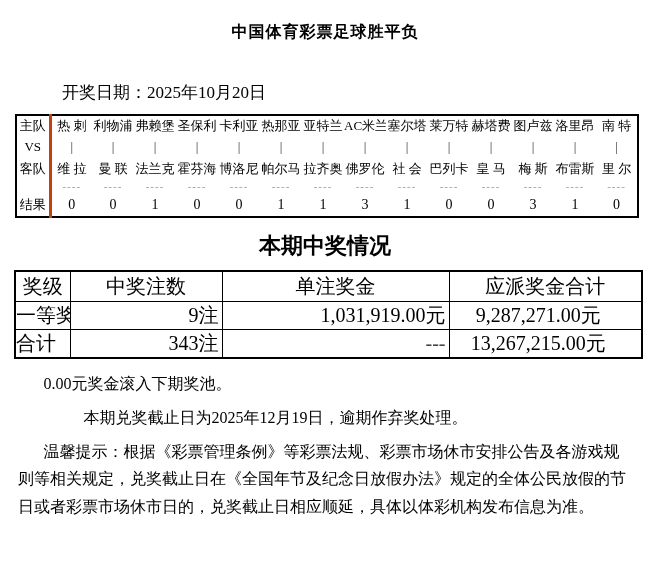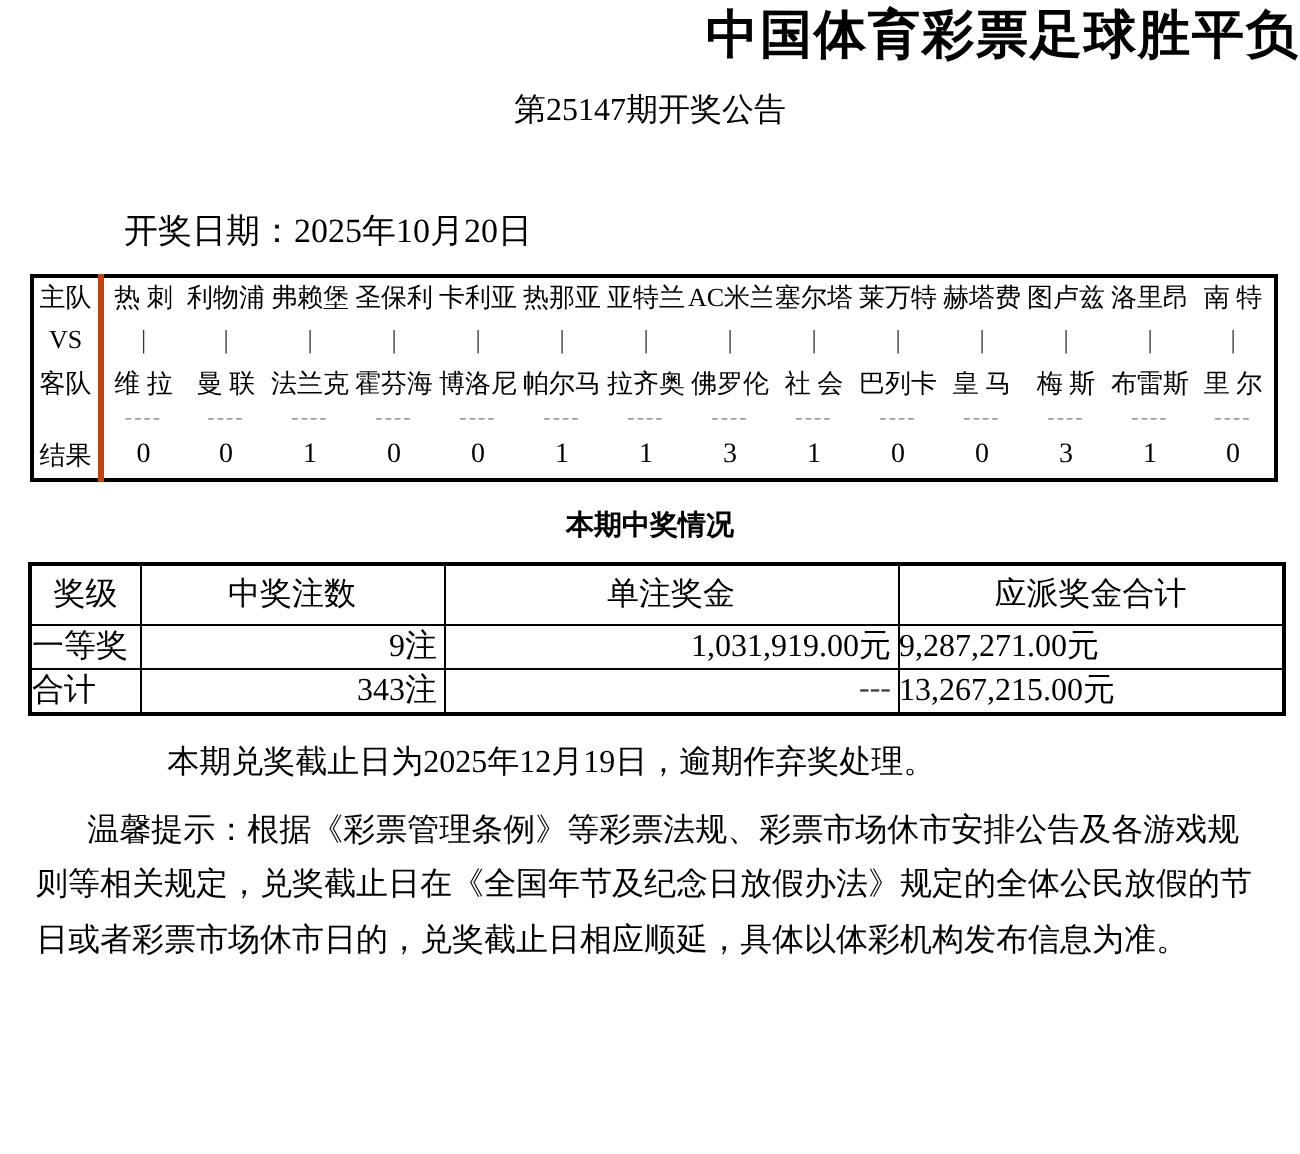--- a/index.html
+++ b/index.html
@@ -7,23 +7,23 @@
   body {
     width: 650px; height: 577px;
     background: #ffffff;
     font-family: "Liberation Serif", "DejaVu Serif", serif;
     color: #000;
     overflow: hidden;
   }
   .page { position: relative; width: 650px; height: 577px; }
 
   .title {
-    margin: 0 0 0 0;
-    text-align: right;
-    font-size: 26px;
+    margin: 22px 0 0 0;
+    text-align: center;
+    font-size: 16px;
     font-weight: bold;
     letter-spacing: 1px;
   }
   .subtitle {
     margin: 10px 0 0 0;
     text-align: center;
     font-size: 16px;
     font-weight: normal;
   }
 
@@ -61,47 +61,47 @@
   table.match tr.r-away  { height: 21px; }
   table.match tr.r-dash  { height: 14px; }
   table.match tr.r-res   { height: 24px; }
   table.match td.vsbar { color: #333; font-size: 13px; }
   table.match td.dash  { color: #9a9a9a; font-size: 11px; letter-spacing: 1px; line-height: 10px; }
   table.match td.result { font-size: 14px; }
 
   .section-title {
     margin: 13px 0 0 0;
     text-align: center;
-    font-size: 14px;
+    font-size: 22px;
     font-weight: bold;
   }
 
   
   table.prize {
     margin: 9px 0 0 14px;
     border-collapse: collapse;
     table-layout: fixed;
     width: 627px;
     border: 2px solid #000;
-    font-size: 16px;
+    font-size: 20px;
   }
   table.prize th, table.prize td {
     border: 1px solid #000;
     padding: 0;
     font-weight: normal;
     white-space: nowrap;
     overflow: hidden;
     vertical-align: middle;
   }
   table.prize thead tr { height: 30px; }
   table.prize tbody tr { height: 22px; }
   table.prize th { text-align: center; }
   table.prize td.lvl   { text-align: left; }
   table.prize td.num   { text-align: right; padding-right: 3px; }
-  table.prize td.total { text-align: left; padding-right: 14px; }
+  table.prize td.total { text-align: center; padding-right: 14px; }
   table.prize td.nodata { color: #444; }
 
   
   .para {
     margin: 0;
     padding-left: 18px;
     padding-right: 16px;
     font-size: 16px;
     line-height: 21px;
   }
@@ -109,21 +109,20 @@
   .para.rollover { margin-top: 14px; }
   .para.deadline { margin-top: 13px; margin-left: 40px; }
   .para.notice   { margin-top: 10px; line-height: 27.5px; }
 </style>
 </head>
 <body>
 
 <div class="page">
 
   <h1 class="title">中国体育彩票足球胜平负</h1>
-  <div class="subtitle">第25147期开奖公告</div>
 
   <p class="info-line first"><span>开奖日期：</span><span>2025年10月20日</span></p>
 
 
   <table class="match">
     <colgroup>
         <col class="label-col">
         <col>
         <col>
         <col>
@@ -254,16 +253,17 @@
         </tr>
         <tr>
           <td class="lvl">合计</td>
           <td class="num">343注</td>
           <td class="num nodata">---</td>
           <td class="total">13,267,215.00元</td>
         </tr>
       </tbody>
   </table>
 
+  <p class="para indent rollover">0.00元奖金滚入下期奖池。</p>
   <p class="para indent deadline">本期兑奖截止日为2025年12月19日，逾期作弃奖处理。</p>
   <p class="para indent notice">温馨提示：根据《彩票管理条例》等彩票法规、彩票市场休市安排公告及各游戏规则等相关规定，兑奖截止日在《全国年节及纪念日放假办法》规定的全体公民放假的节日或者彩票市场休市日的，兑奖截止日相应顺延，具体以体彩机构发布信息为准。</p>
 
 </div>
 
 </body></html>

